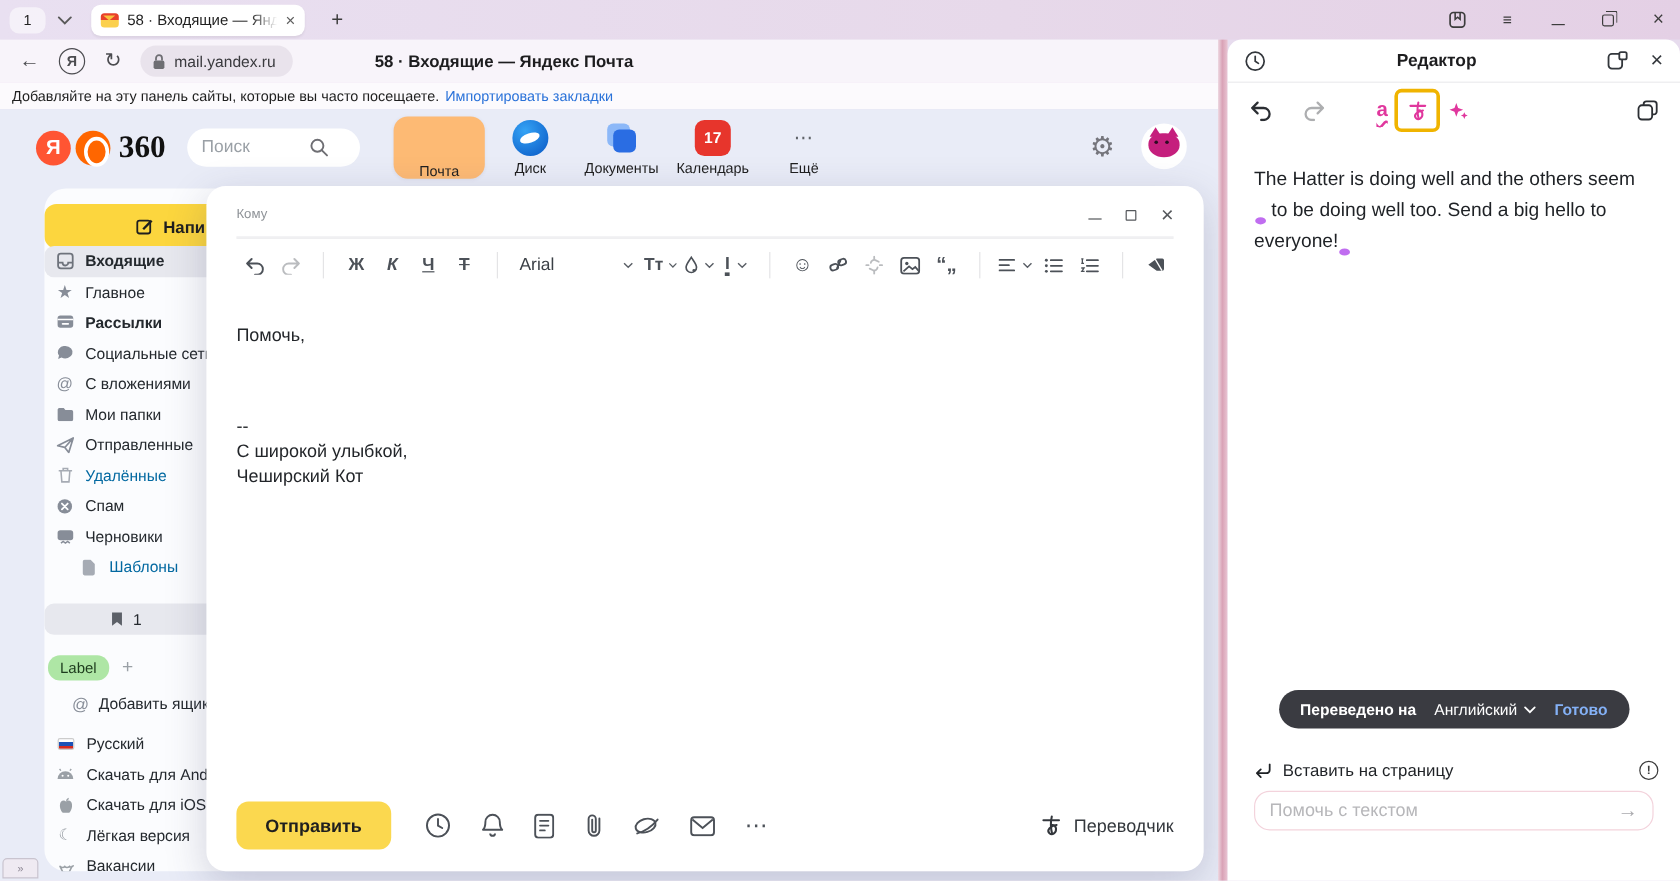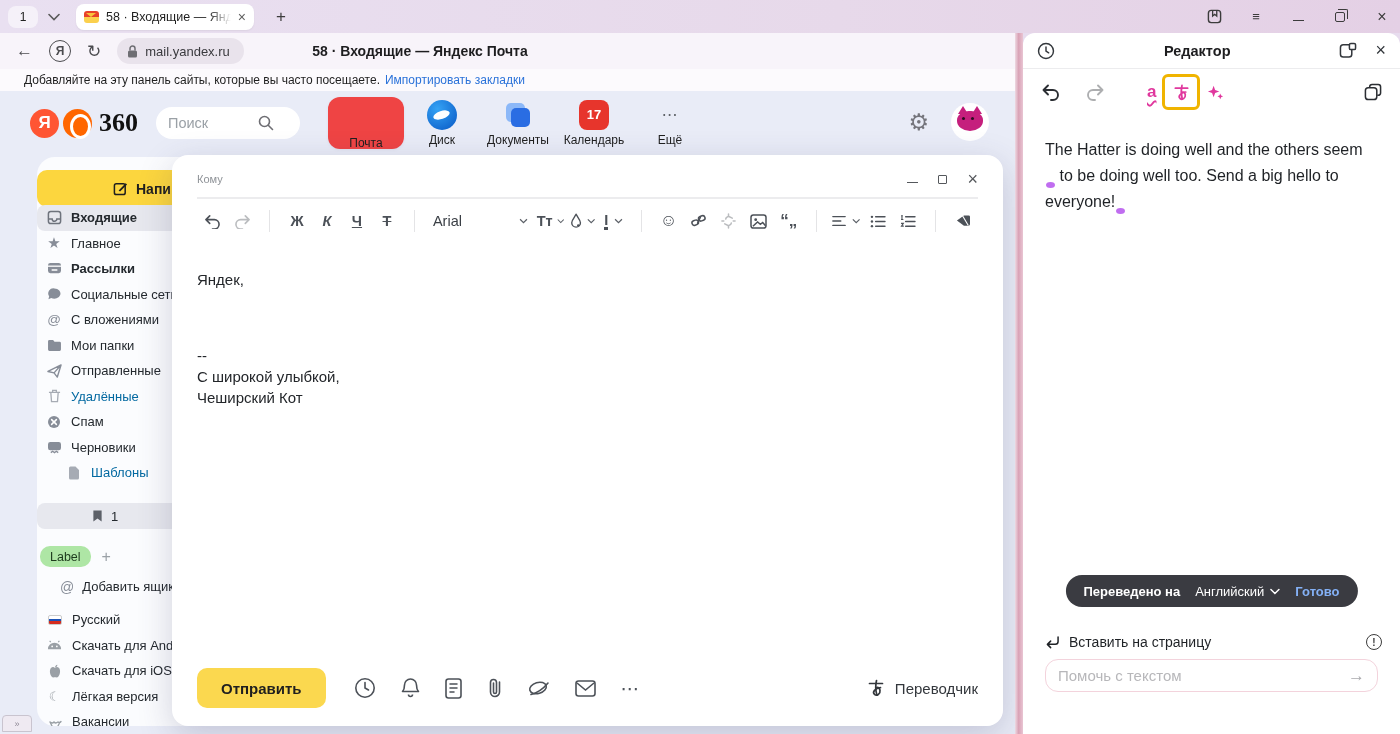--- a/index.html
+++ b/index.html
@@ -36,42 +36,42 @@
   .url-text { font-size:13px; color:#3a3a3e; }
   .page-title { position:absolute; left:0; width:840px; text-align:center; font-size:14px; font-weight:600; color:#1d1d1f; pointer-events:none; }
   .addr-right { position:absolute; right:14px; top:33px; height:36px; display:flex; align-items:center; gap:14px; }
   .edit-pill { background:#fff; border-radius:15px; height:29px; display:flex; align-items:center; padding:3px; box-shadow:0 1px 3px rgba(0,0,0,.12); }
   .edit-pill-left { background:#fbe4f1; border-radius:12px; height:23px; display:flex; align-items:center; padding:0 9px 0 5px; gap:6px; }
   .edit-pill-ic { width:15px; height:15px; border-radius:4px; background:#ee3f98; color:#fff; font-size:10px; display:flex; align-items:center; justify-content:center; }
   .edit-pill-label { font-size:13px; color:#1f1f1f; }
   .edit-pill-dots { padding:0 8px; color:#3c3c3c; font-size:13px; }
   .addr-sep { width:1px; height:20px; background:#d8d2da; }
   .bookmarks-row { position:absolute; left:0; top:69px; width:1015px; height:22px; background:#fcfafd; display:flex; align-items:center; font-size:12px; }
-  .bm-hint { color:#1f1f1f; margin-left:24px; }
+  .bm-hint { color:#1f1f1f; margin-left:10px; }
   .bm-link { color:#2a72d9; margin-left:5px; }
 
   
   .v-divider { position:absolute; left:1015px; top:33px; width:8px; height:701px;
     background:linear-gradient(90deg,#eed9e2,#d9a2b6 45%,#e9c5d3); }
   .side-panel { position:absolute; left:1023px; top:33px; width:377px; height:701px; background:#fff; border-radius:12px 12px 0 0; }
 
   
   .mail-page { position:absolute; left:0; top:91px; width:1015px; height:643px; background:#e9ecf7; }
   .mail-header { position:absolute; left:0; top:0; width:100%; height:64px; display:flex; align-items:center; }
   .logo { display:flex; align-items:center; gap:4px; margin-left:30px; }
   .logo-ya { width:29px; height:29px; border-radius:50%; background:#f53; color:#fff; font-weight:700; font-size:17px; display:flex; align-items:center; justify-content:center; }
   .logo-360ic { width:29px; height:29px; border-radius:50%; background:#f60; position:relative; }
   .logo-360ic:before { content:""; position:absolute; left:7px; top:5px; width:15px; height:19px; border-radius:50%; border:3px solid #fff; }
   .logo-text { font-size:26px; font-weight:700; color:#111; margin-left:3px;font-family:Liberation Serif, serif; }
   .search-pill { position:absolute; left:156px; top:16px; width:144px; height:32px; background:#fff; border-radius:16px; display:flex; align-items:center; padding:0 12px; }
   .search-pill input { border:none; outline:none; width:90px; font-size:14.5px; color:#333; background:transparent; font-family:inherit; }
   .search-pill input::placeholder { color:#9aa0a6; }
   .apps { position:absolute; left:328px; top:6px; display:flex; }
   .app { width:76px; height:52px; display:flex; flex-direction:column; align-items:center; justify-content:center; gap:3px; border-radius:12px; }
-  .app.active { background:#ef4444; box-shadow:0 1px 3px rgba(80,80,120,.08);gap:40px; }
+  .app.active { background:#fdba74; box-shadow:0 1px 3px rgba(80,80,120,.08);gap:40px; }
   .app-label { font-size:12px; color:#1f1f1f; }
   .ic-mail { width:30px; height:30px; border-radius:8px; background:linear-gradient(180deg,#ffb31f,#ffd94d); position:relative; overflow:hidden;}
   .ic-mail:before { content:""; position:absolute; left:3px; top:5px; border-left:12px solid transparent; border-right:12px solid transparent; border-top:11px solid #f07800; }
   .ic-disk { width:30px; height:30px; border-radius:50%; background:radial-gradient(circle at 35% 30%,#35a3f5,#0857c4); position:relative; }
   .ic-disk:before { content:""; position:absolute; left:6px; top:11px; width:17px; height:8px; border-radius:50%; background:#fff; transform:rotate(-18deg); }
   .ic-docs { width:30px; height:30px; position:relative; }
   .ic-docs:before { content:""; position:absolute; left:3px; top:3px; width:19px; height:19px; border-radius:5px; background:#8cb8f8; }
   .ic-docs:after { content:""; position:absolute; right:3px; bottom:3px; width:19px; height:19px; border-radius:5px; background:#2a6de3; }
   .ic-cal { width:30px; height:30px; border-radius:8px; background:#e7352c; color:#fff; font-size:13px; font-weight:700; display:flex; align-items:center; justify-content:center; }
   .ic-more { width:30px; height:30px; color:#5f6368; font-size:16px; letter-spacing:1px; display:flex; align-items:center; justify-content:center; }
@@ -545,21 +545,21 @@
           <span class="tb-btn">
               <svg class="i" width="16" height="14" viewBox="0 0 17 15">
                 <path d="M9.5 1.5 h5 a1.5 1.5 0 0 1 1.5 1.5 v8 a1.5 1.5 0 0 1 -1.5 1.5 h-5 L2 7 z" fill="#4c5158"></path>
                 <path d="M9 2 l4 10" stroke="#fff" stroke-width="0"></path>
                 <path d="M8 1.8 L14.2 12.3" stroke="#fff" stroke-width="1.2"></path>
               </svg>
             </span>
         </div>
 
         <div class="c-body">
-          <p>Яндек,</p>
+          <p>Помочь,</p>
           <p style="height:21px;"></p>
           <p style="height:34px;"></p>
           <p>--</p>
           <p>С широкой улыбкой,</p>
           <p>Чеширский Кот</p>
         </div>
 
         <div class="c-bottom">
           <span class="send-btn">Отправить</span>
           <span class="cb-icons">

